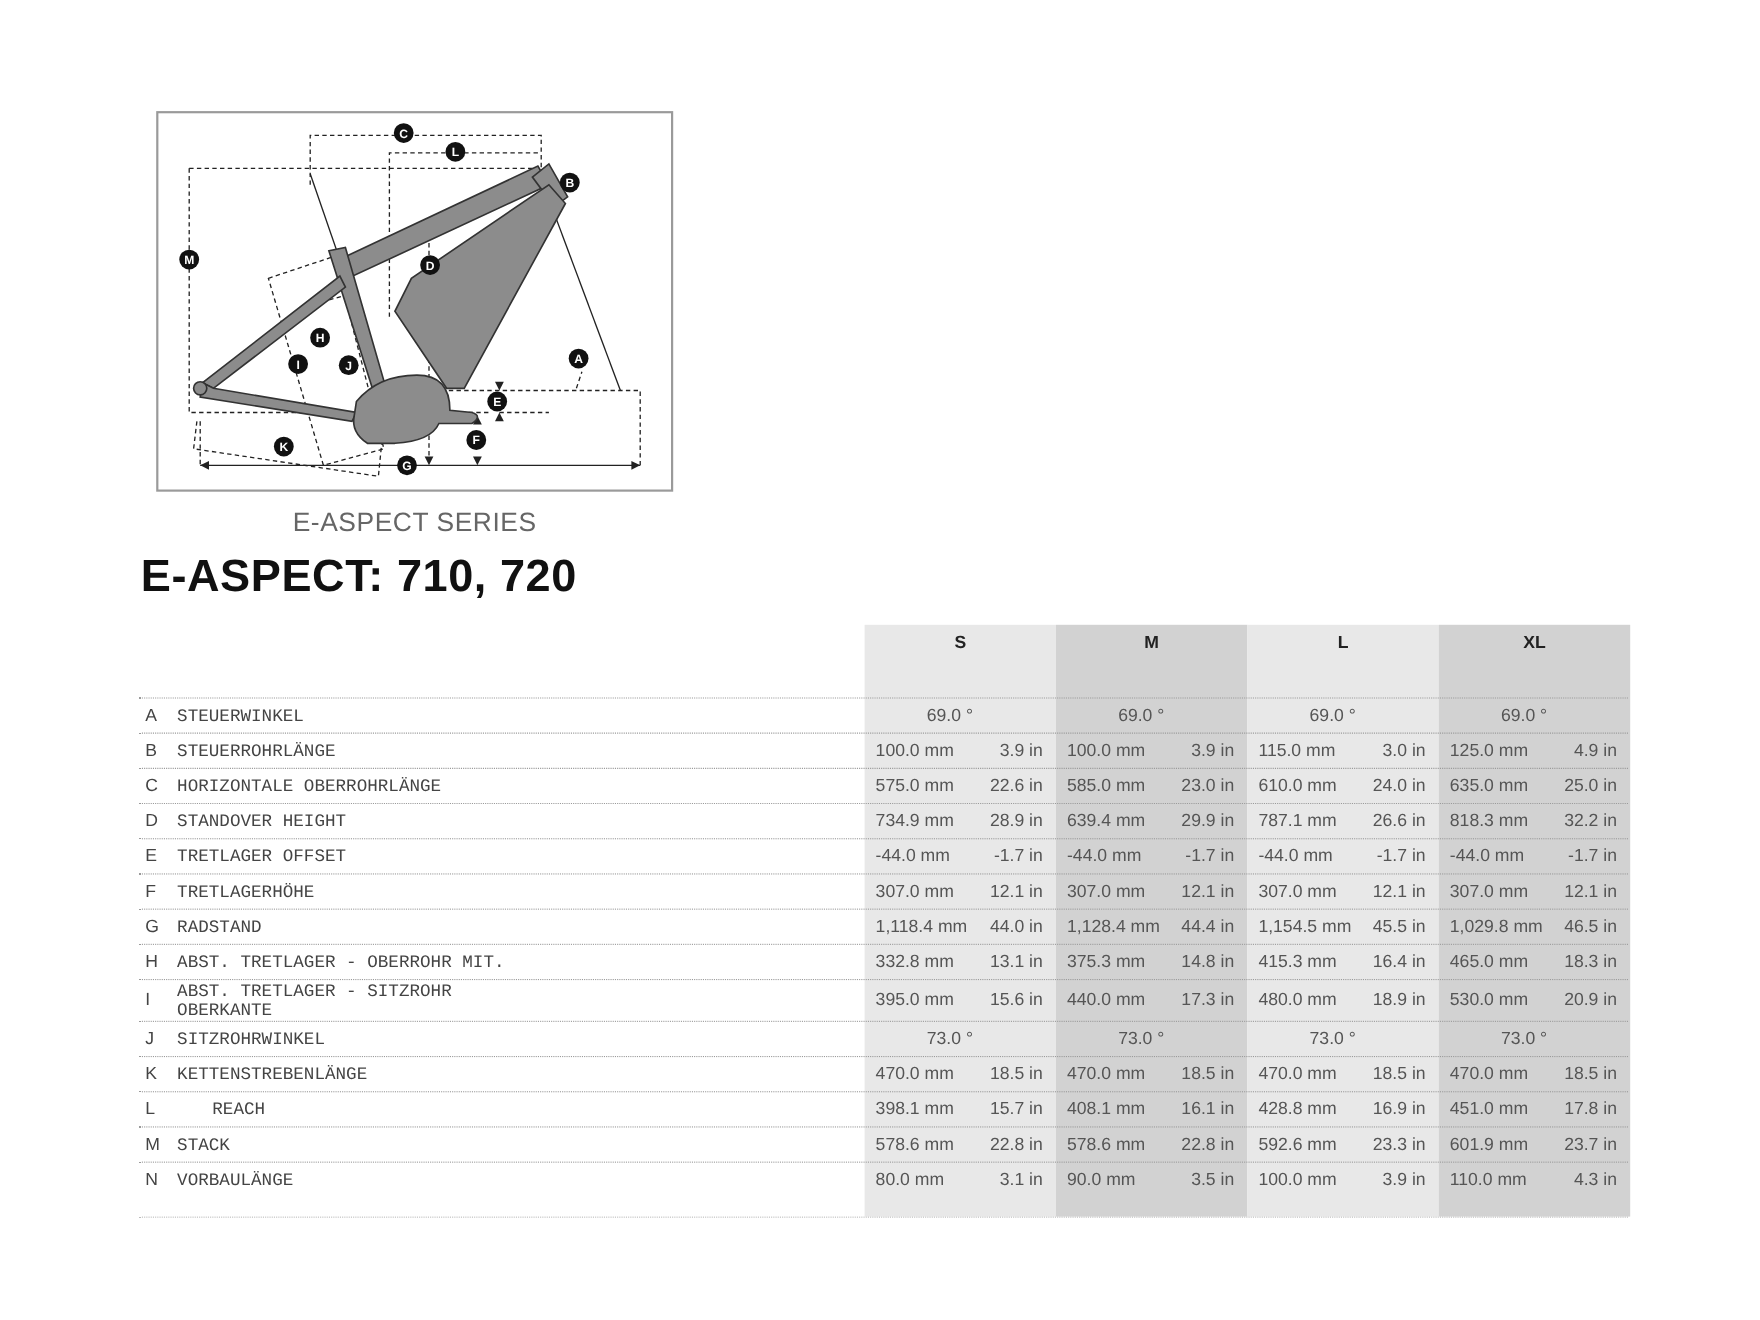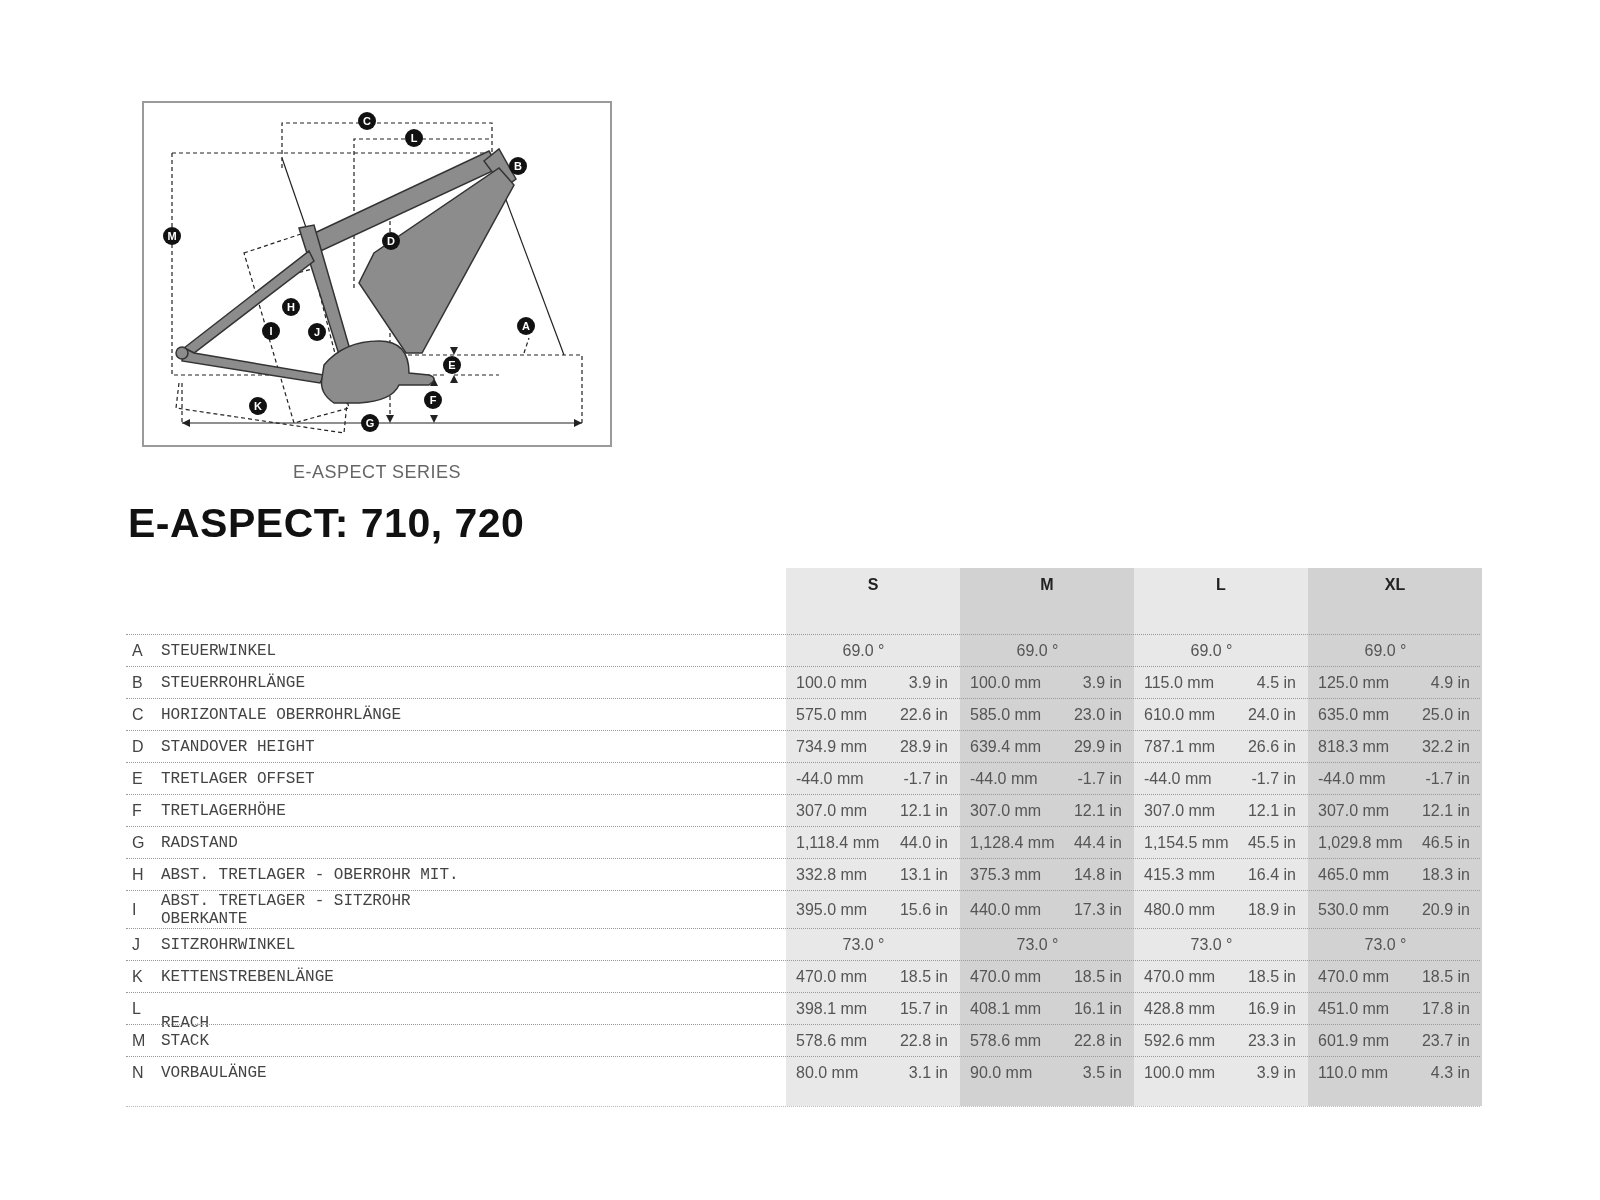--- a/index.html
+++ b/index.html
@@ -2,21 +2,21 @@
 <html><head>
   <meta charset="utf-8">
   <style>
     html, body { margin: 0; padding: 0; background: #ffffff; }
     body { width: 1600px; height: 1200px; position: relative; overflow: hidden;
       font-family: "Liberation Sans", "DejaVu Sans", sans-serif; color: #333; }
     .diagram-box { position: absolute; left: 142px; top: 101px; width: 470px; height: 346px;
       border: 2px solid #9a9a9a; box-sizing: border-box; background: #fff; }
     .diagram-box svg { position: absolute; left: 0; top: 0; }
     .caption { position: absolute; left: 142px; top: 462px; width: 470px; text-align: center;
-      font-size: 18px; color: #666; letter-spacing: 0.5px; }
+      font-size: 24px; color: #666; letter-spacing: 0.5px; }
     .title { position: absolute; left: 128px; top: 500px; font-size: 41px; font-weight: bold;
       color: #111; letter-spacing: 0.5px; }
     .table { position: absolute; left: 126px; top: 568px; width: 1354px; }
     .col-bg { position: absolute; top: 0; height: 538px; width: 174px; }
     .col-bg.light { background: #e8e8e8; }
     .col-bg.dark { background: #d2d2d2; }
     .size-header { position: absolute; top: 8px; width: 174px; text-align: center;
       font-weight: bold; font-size: 16px; color: #222; }
     .row { position: absolute; left: 0; width: 1354px; border-top: 1px dotted #9a9a9a;
       box-sizing: border-box; }
@@ -185,21 +185,21 @@
         <div class="cell" style="left: 660px; top: 7px;">
           <span class="mm">100.0 mm</span>
           <span class="in">3.9 in</span>
         </div>
         <div class="cell" style="left: 834px; top: 7px;">
           <span class="mm">100.0 mm</span>
           <span class="in">3.9 in</span>
         </div>
         <div class="cell" style="left: 1008px; top: 7px;">
           <span class="mm">115.0 mm</span>
-          <span class="in">4.5 in</span>
+          <span class="in">3.0 in</span>
         </div>
         <div class="cell" style="left: 1182px; top: 7px;">
           <span class="mm">125.0 mm</span>
           <span class="in">4.9 in</span>
         </div>
       </div>
       <div class="row" style="top: 130px; height: 32px;">
         <span class="letter" style="top: 7px;">C</span>
         <span class="label" style="top: 7px;">HORIZONTALE OBERROHRLÄNGE</span>
         <div class="cell" style="left: 660px; top: 7px;">
@@ -371,21 +371,21 @@
           <span class="mm">470.0 mm</span>
           <span class="in">18.5 in</span>
         </div>
         <div class="cell" style="left: 1182px; top: 7px;">
           <span class="mm">470.0 mm</span>
           <span class="in">18.5 in</span>
         </div>
       </div>
       <div class="row" style="top: 424px; height: 32px;">
         <span class="letter" style="top: 7px;">L</span>
-        <span class="label" style="top: 21px;">REACH</span>
+        <span class="label" style="top: 7px; margin-left: 32px;">REACH</span>
         <div class="cell" style="left: 660px; top: 7px;">
           <span class="mm">398.1 mm</span>
           <span class="in">15.7 in</span>
         </div>
         <div class="cell" style="left: 834px; top: 7px;">
           <span class="mm">408.1 mm</span>
           <span class="in">16.1 in</span>
         </div>
         <div class="cell" style="left: 1008px; top: 7px;">
           <span class="mm">428.8 mm</span>

